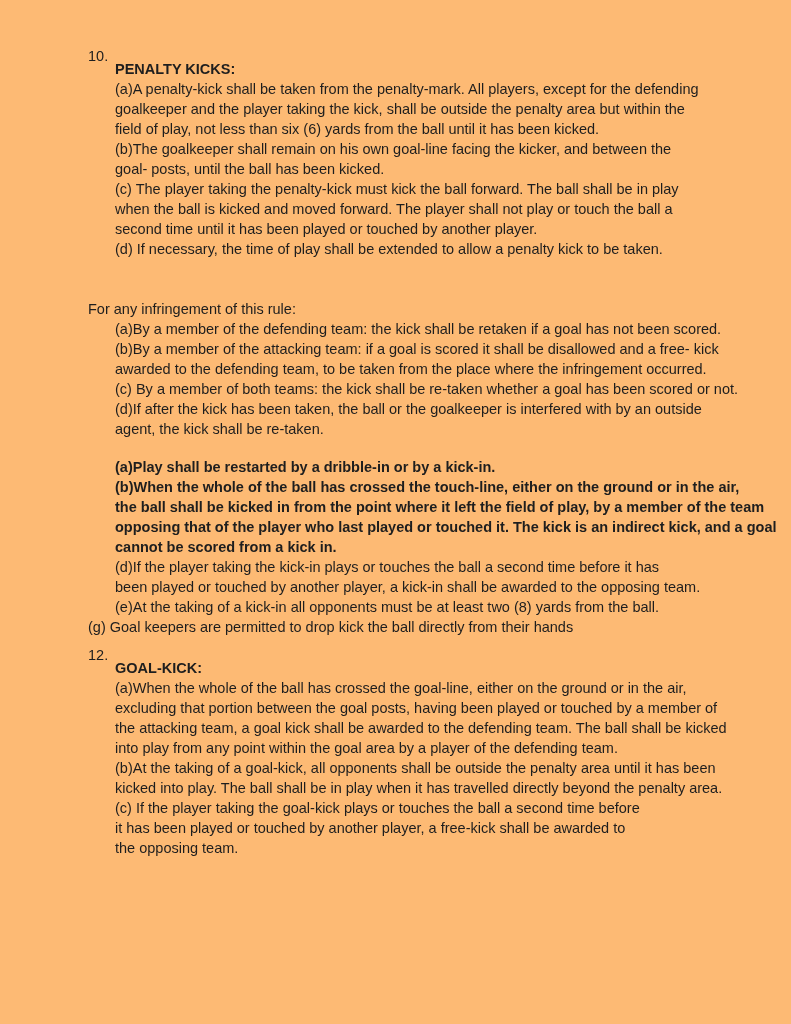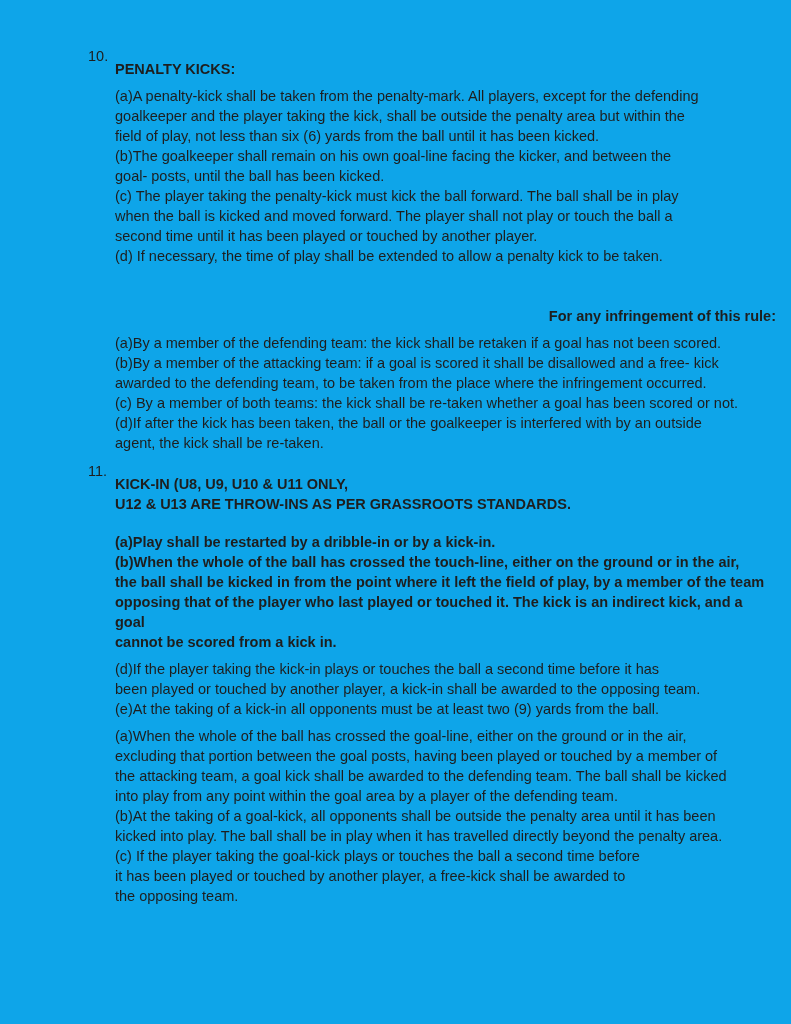--- a/index.html
+++ b/index.html
@@ -6,32 +6,32 @@
     margin: 0;
     padding: 0;
     background: #ffffff;
   }
   .page {
     position: relative;
     width: 791px;
     height: 1024px;
     box-sizing: border-box;
     padding: 46px 8px 0 88px;
-    background: #0ea5e9;
+    background: #fdba74;
     color: #1e1e1e;
     font-family: "Liberation Sans", sans-serif;
     font-size: 14.5px;
     line-height: 20px;
     overflow: hidden;
   }
   p {
-    margin: 7px;
+    margin: 0;
     white-space: pre-line;
   }
-  .b { font-weight: 700; text-align: right; }
+  .b { font-weight: 400; }
   .sec-head {
     display: flex;
     align-items: flex-start;
   }
   .sec-num {
     flex: 0 0 27px;
     width: 27px;
   }
   .sec-title {
     font-weight: 700;
@@ -64,34 +64,34 @@
 (d) If necessary, the time of play shall be extended to allow a penalty kick to be taken.</p>
 
   <p class="flush b gap-before-infringement">For any infringement of this rule:</p>
   <p class="indent">(a)By a member of the defending team: the kick shall be retaken if a goal has not been scored.
 (b)By a member of the attacking team: if a goal is scored it shall be disallowed and a free- kick
 awarded to the defending team, to be taken from the place where the infringement occurred.
 (c) By a member of both teams: the kick shall be re-taken whether a goal has been scored or not.
 (d)If after the kick has been taken, the ball or the goalkeeper is interfered with by an outside
 agent, the kick shall be re-taken.</p>
 
-  <div class="sec-head gap-before-section">
-    <span class="sec-num">11.</span>
-    <span class="sec-title">KICK-IN (U8, U9, U10 &amp; U11 ONLY,
-U12 &amp; U13 ARE THROW-INS AS PER GRASSROOTS STANDARDS.</span>
-  </div>
   <p class="indent gap-after-title">(a)Play shall be restarted by a dribble-in or by a kick-in.
 (b)When the whole of the ball has crossed the touch-line, either on the ground or in the air,
 the ball shall be kicked in from the point where it left the field of play, by a member of the team
 opposing that of the player who last played or touched it. The kick is an indirect kick, and a goal
 cannot be scored from a kick in.</p>
   <p class="indent">(d)If the player taking the kick-in plays or touches the ball a second time before it has
 been played or touched by another player, a kick-in shall be awarded to the opposing team.
-(e)At the taking of a kick-in all opponents must be at least two (9) yards from the ball.</p>
+(e)At the taking of a kick-in all opponents must be at least two (8) yards from the ball.</p>
+  <p class="flush"><span class="b">(g)</span><span> Goal keepers are permitted to drop kick the ball directly from their hands</span></p>
 
+  <div class="sec-head gap-before-section">
+    <span class="sec-num">12.</span>
+    <span class="sec-title">GOAL-KICK:</span>
+  </div>
   <p class="indent">(a)When the whole of the ball has crossed the goal-line, either on the ground or in the air,
 excluding that portion between the goal posts, having been played or touched by a member of
 the attacking team, a goal kick shall be awarded to the defending team. The ball shall be kicked
 into play from any point within the goal area by a player of the defending team.
 (b)At the taking of a goal-kick, all opponents shall be outside the penalty area until it has been
 kicked into play. The ball shall be in play when it has travelled directly beyond the penalty area.
 (c) If the player taking the goal-kick plays or touches the ball a second time before
 it has been played or touched by another player, a free-kick shall be awarded to
 the opposing team.</p>
 

